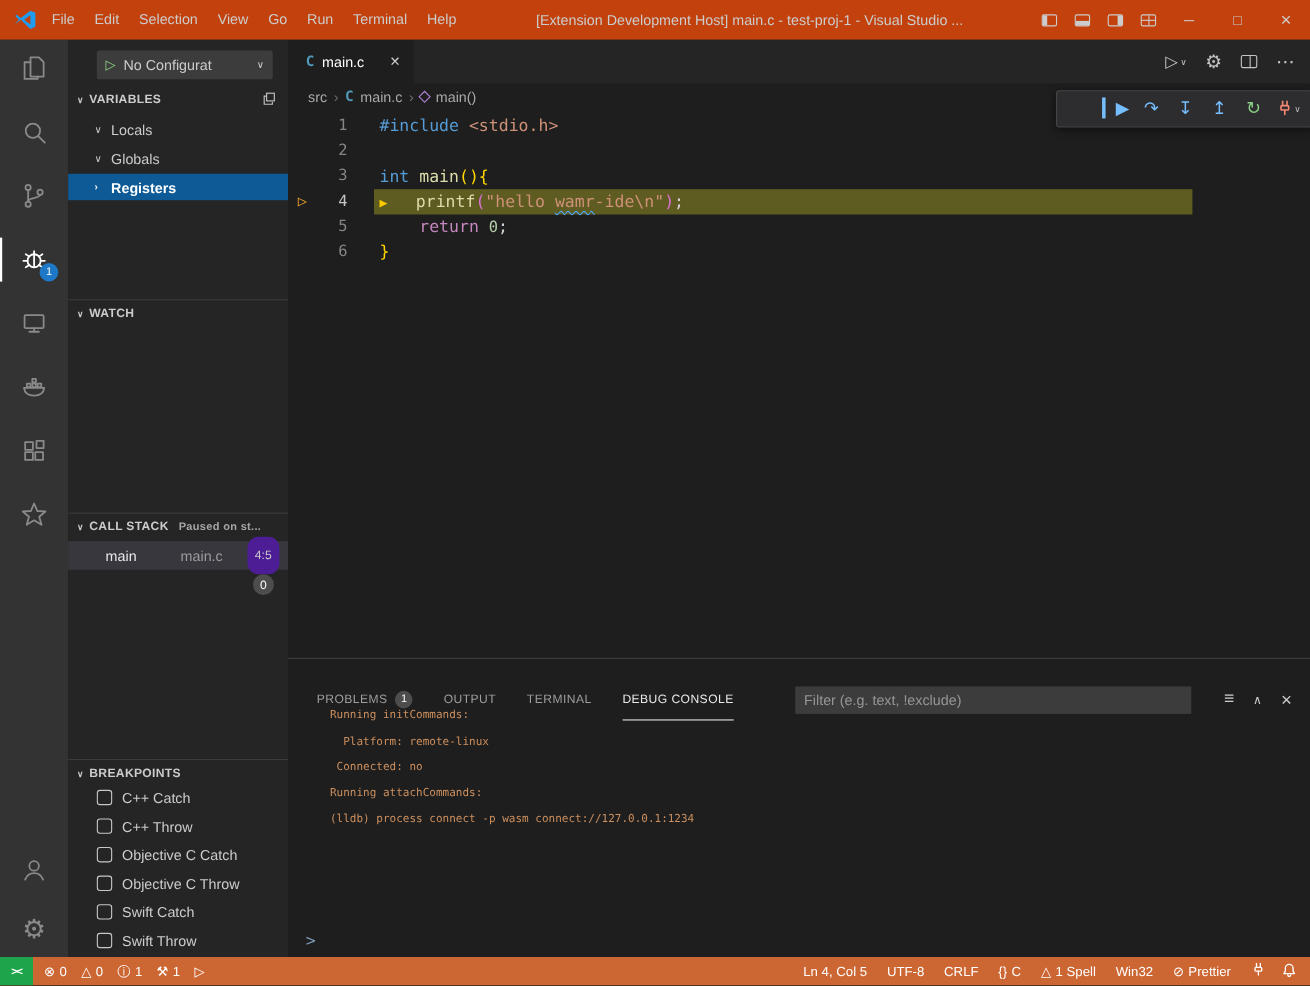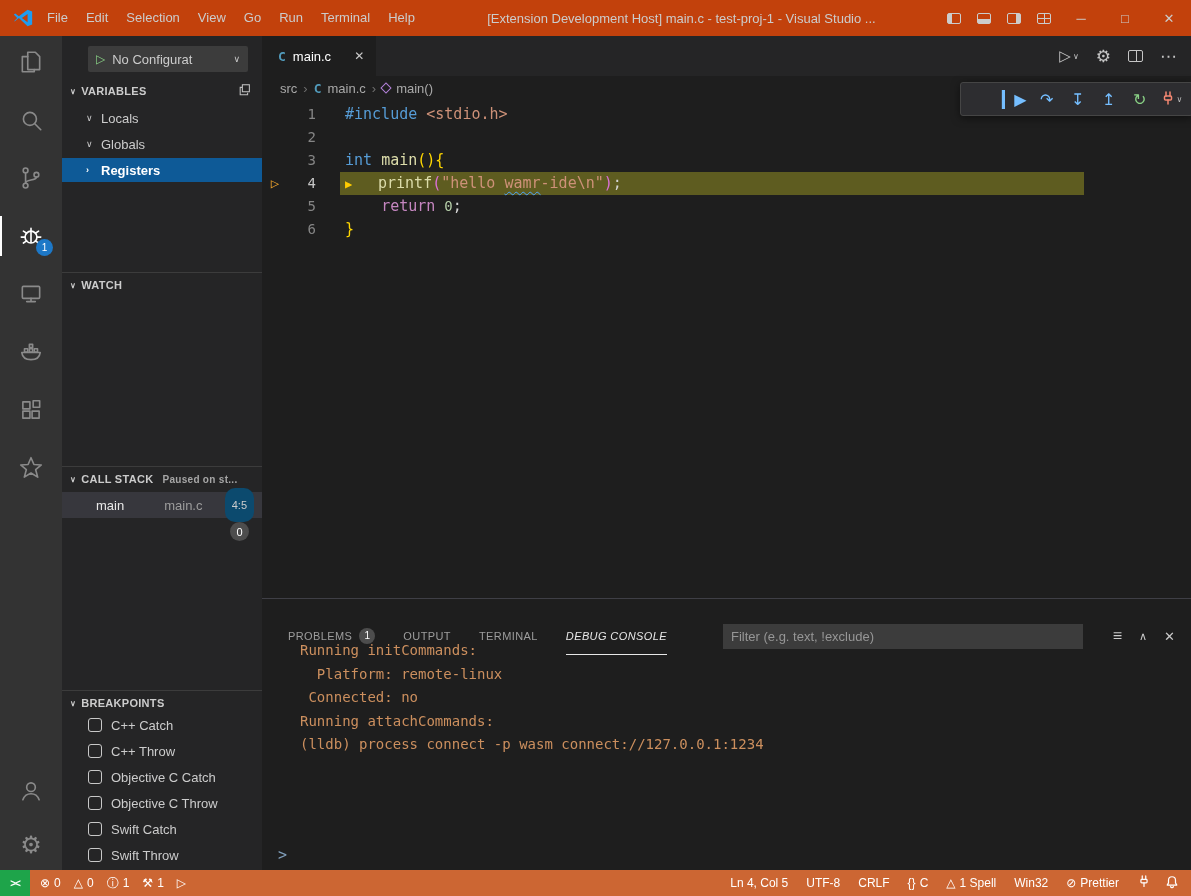--- a/index.html
+++ b/index.html
@@ -48,21 +48,21 @@
   .row-locals { top:70px; } .row-globals { top:96px; }
   .row-registers { top:122px; background:var(--selection-blue,#0e5a97); color:#ffffff; font-weight:bold; }
   .divider { position:absolute; left:0; right:0; height:1px; background:#3c3c3c; }
   .d1{top:236px;} .d2{top:430px;} .d3{top:654px;}
   .watch-h { top:238px; }
   .callstack-h { top:432px; }
   .cs-status { font-size:10px; color:#a6a6a6; font-weight:bold; margin-left:4px; }
   .frame-row { position:absolute; top:456px; left:0; right:0; height:26px; background:#37373d; display:flex; align-items:center; padding:0 8px 0 34px; }
   .frame-fn { color:#e8e8e8; }
   .frame-file { margin-left:40px; color:#9d9d9d; }
-  .pos-badge { margin-left:auto; background:#0c4a6e; color:#cccccc; border-radius:10px; padding:11px 7px; font-size:11px; }
+  .pos-badge { margin-left:auto; background:#4c1d95; color:#cccccc; border-radius:10px; padding:11px 7px; font-size:11px; }
   .zero-badge { position:absolute; top:486px; left:168px; width:19px; height:19px; border-radius:50%; background:#4d4d4d; color:#ffffff; font-size:11px; display:flex; align-items:center; justify-content:center; }
   .breakpoints-h { top:656px; }
   #bp-list { position:absolute; top:676px; left:0; right:0; }
   .bp-row { height:26px; display:flex; align-items:center; gap:9px; padding-left:26px; }
   .checkbox { width:14px; height:14px; border:1px solid #c8c8c8; border-radius:3px; background:transparent; flex:0 0 auto; }
   .bp-label { color:#cccccc; }
 
   
   .editor { position:absolute; top:36px; left:262px; right:0; height:562px; background:#1e1e1e; }
   .tabbar { position:absolute; top:0; left:0; right:0; height:40px; background:#252526; display:flex; }
@@ -98,28 +98,28 @@
   .grip { display:grid; grid-template-columns:repeat(2,3px); grid-auto-rows:3px; gap:2px; }
   .grip i { background:#9a9a9a; border-radius:50%; }
   .plug-svg { width:16px; height:16px; stroke:#f48771; fill:none; stroke-width:1.5; stroke-linecap:round; }
   .dt-chev { font-size:8px; color:#bbbbbb; margin-left:1px; }
 
   
   .panel { position:absolute; top:598px; left:262px; right:0; bottom:26px; background:#1e1e1e; border-top:1px solid #3f3f46; }
   .panel-header { position:absolute; top:18px; left:0; right:0; height:38px; display:flex; align-items:center; padding-left:26px; }
   #panel-tabs { display:flex; gap:28px; height:38px; align-items:center; }
   .panel-tab { font-size:11px; letter-spacing:.4px; color:#9d9d9d; height:37px; display:flex; align-items:center; gap:7px; border-bottom:1px solid transparent; }
-  .panel-tab.active { color:#e7e7e7; border-bottom-color:#e7e7e7;font-style:italic; }
+  .panel-tab.active { color:#e7e7e7; border-bottom-color:#e7e7e7; }
   .tab-badge { width:16px; height:16px; border-radius:50%; background:#4d4d4d; color:#ffffff; font-size:10px; display:flex; align-items:center; justify-content:center; letter-spacing:0; }
   .filter { margin-left:56px; width:360px; height:25px; background:#3c3c3c; border:none; outline:none; color:#cccccc; font-size:13px; padding:0 8px; font-family:"Liberation Sans",sans-serif; }
   .filter::placeholder { color:#969696; }
   .panel-actions { margin-left:auto; display:flex; align-items:center; gap:17px; padding-right:16px; color:#cccccc; }
   .pa-menu{font-size:16px;} .pa-up{font-size:11px;} .pa-close{font-size:13px;}
   #console { position:absolute; top:40px; left:0; right:0; bottom:30px; overflow:hidden; }
-  .console-line { white-space:pre; font-family:"DejaVu Sans Mono",monospace; font-size:14px; line-height:23.5px; color:var(--console-text,#cc8f5e); padding-left:38px; }
+  .console-line { white-space:pre; font-family:"DejaVu Sans Mono",monospace; font-size:10px; line-height:23.5px; color:var(--console-text,#cc8f5e); padding-left:38px; }
   .prompt { position:absolute; left:16px; bottom:6px; color:#7f9db9; font-size:15px; font-family:"DejaVu Sans Mono",monospace; }
 
   
   .statusbar { position:absolute; left:0; right:0; bottom:0; height:26px; background:var(--statusbar-orange,#cc6633); display:flex; align-items:center; color:#ffffff; font-size:12px; }
   .remote-box { width:30px; height:26px; background:var(--remote-green,#1ea44a); display:flex; align-items:center; justify-content:center; font-size:10px; font-weight:bold; letter-spacing:-1px; }
   #sb-left { display:flex; align-items:center; gap:13px; margin-left:10px; }
   #sb-right { margin-left:auto; display:flex; align-items:center; gap:18px; }
   .sb-item { display:flex; align-items:center; gap:4px; white-space:nowrap; }
   .sb-glyph { font-size:12px; }
   .sb-icons { display:flex; align-items:center; gap:14px; margin:0 12px 0 18px; }

